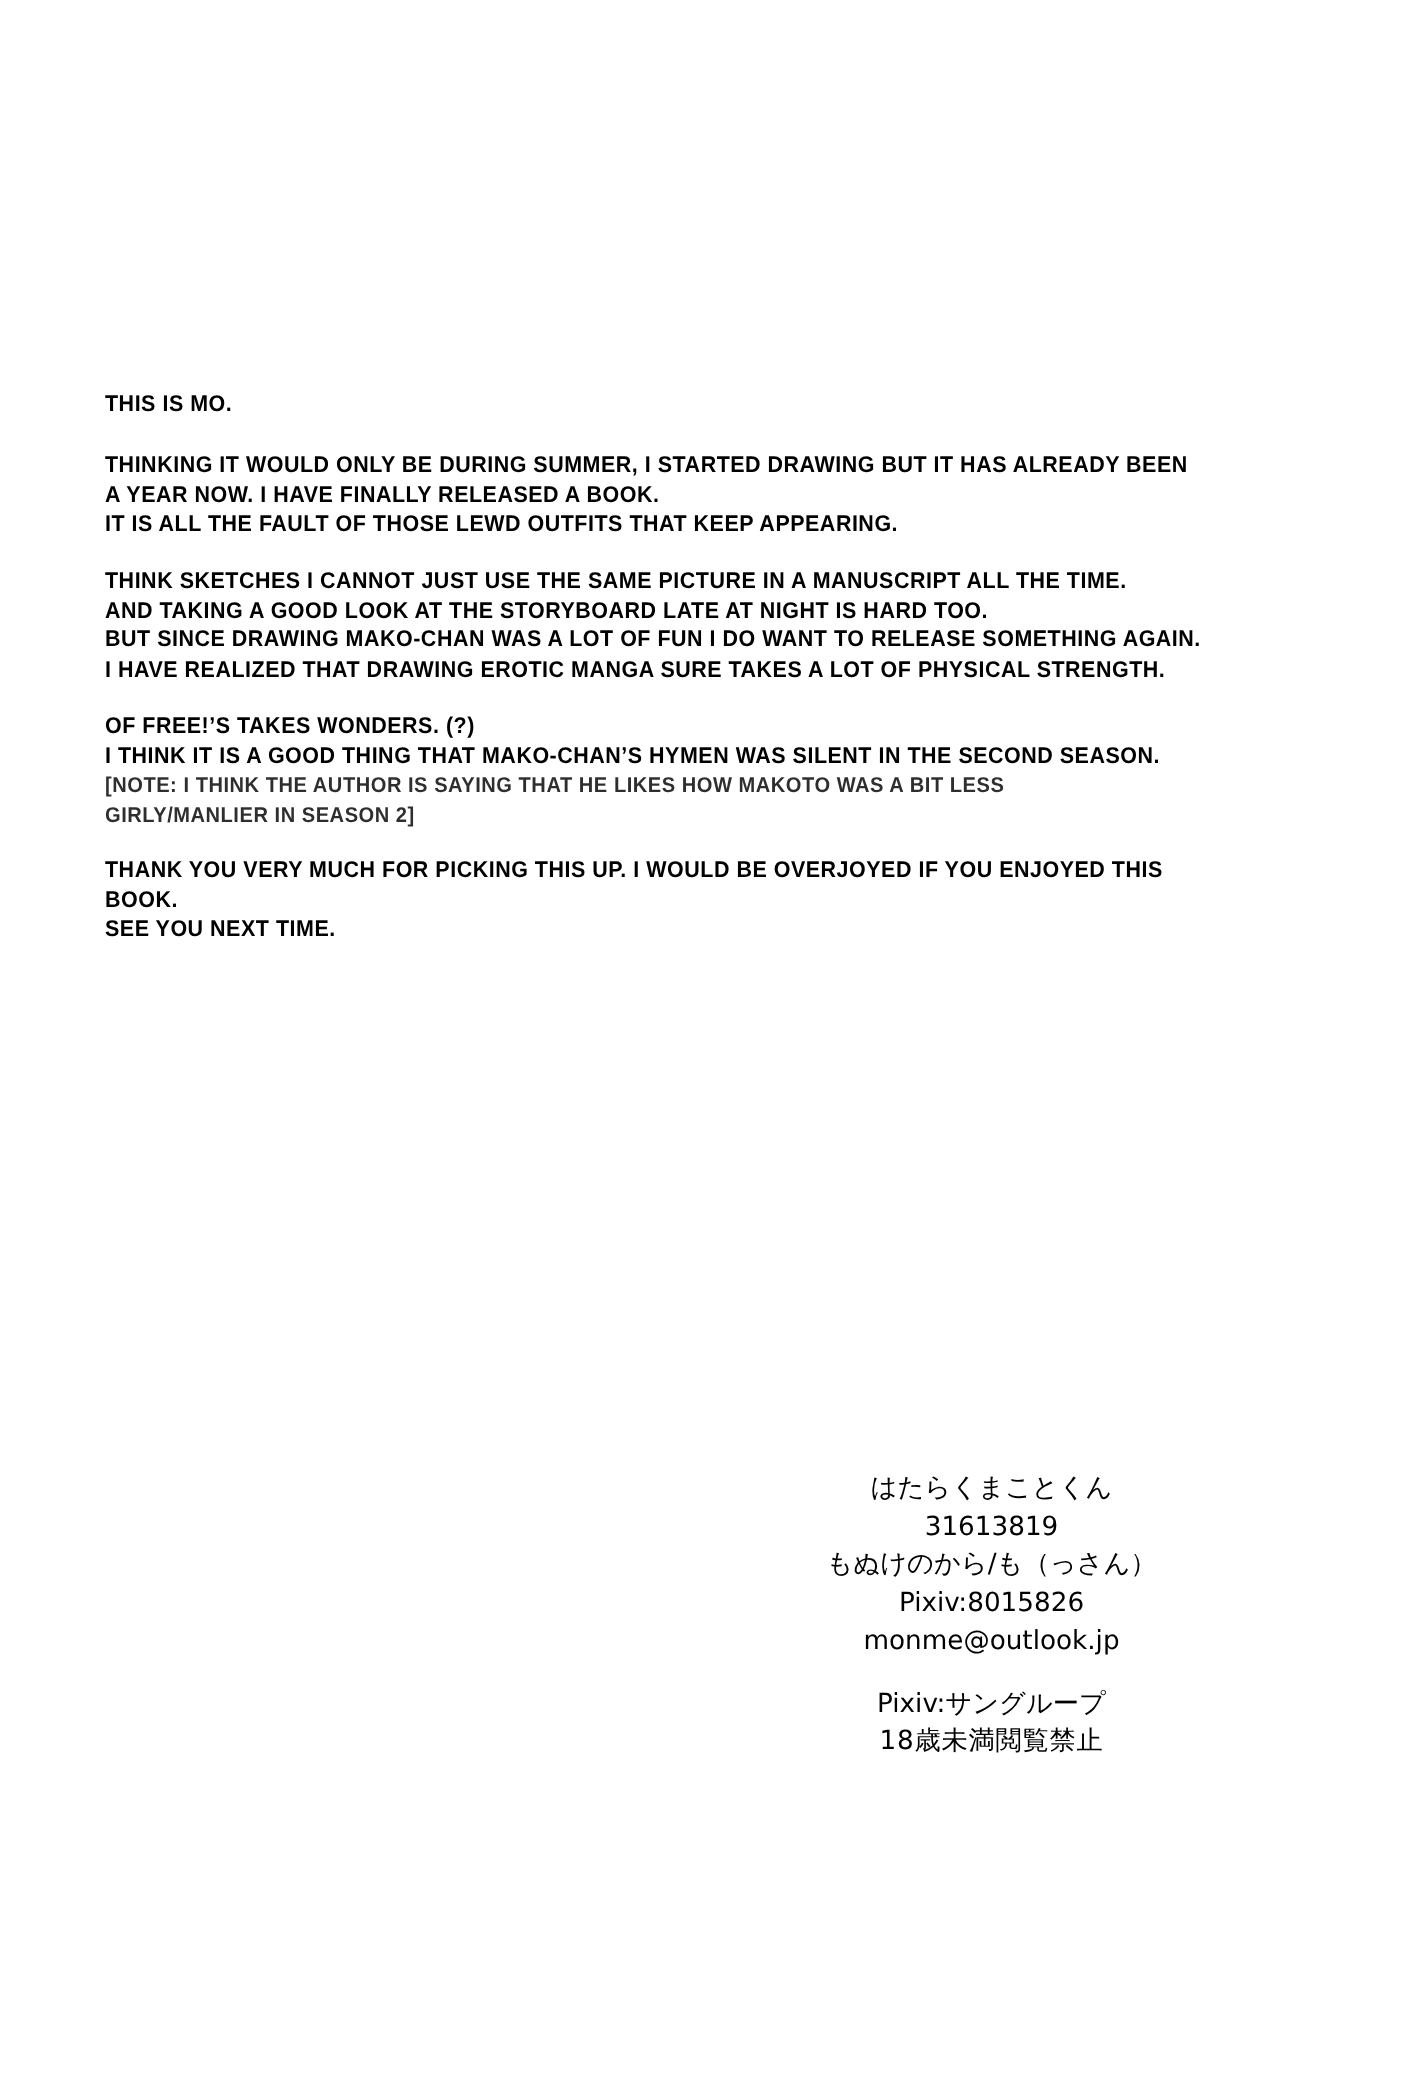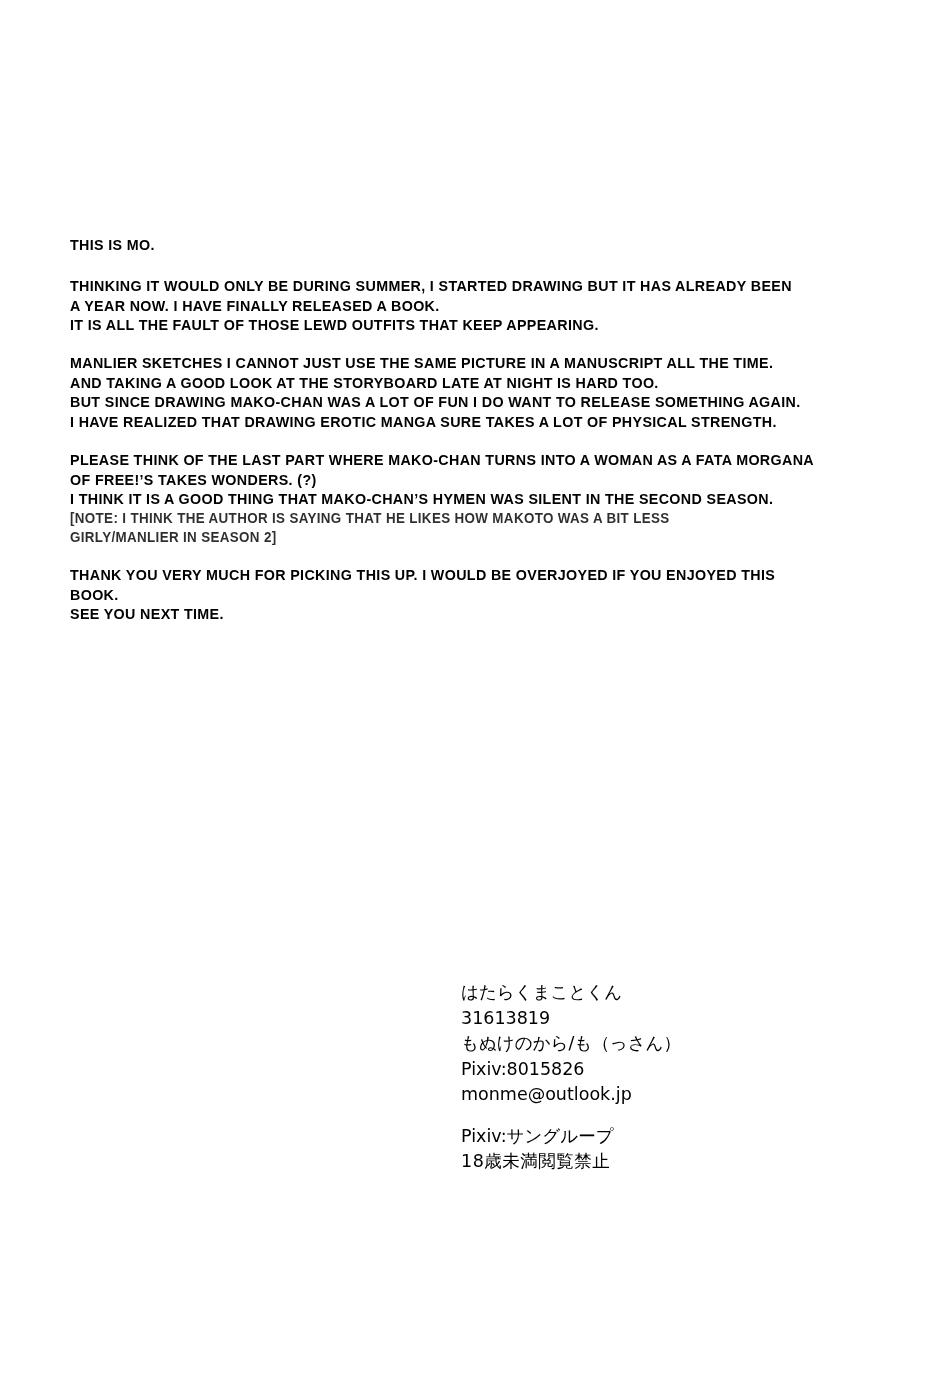--- a/index.html
+++ b/index.html
@@ -19,21 +19,21 @@
   .page {
     position: absolute;
     inset: 0;
     background: #ffffff;
   }
 
   
   .afterword {
     position: absolute;
     left: 70px;
-    top: 235px;
+    top: 260px;
     width: 790px;
   }
 
   .para {
     margin: 0 0 22px 0;
     font-size: 14.3px;
     line-height: 18.6px;
     letter-spacing: 0.35px;
     font-weight: bold;
     font-stretch: condensed;
@@ -52,21 +52,21 @@
     opacity: 0.82;
     font-size: 13.4px;
   }
 
   
   .colophon {
     position: absolute;
     right: 88px;
     top: 980px;
     width: 400px;
-    text-align: left;
+    text-align: center;
     font-family: "DejaVu Sans", sans-serif;
     font-size: 17.5px;
     line-height: 25.5px;
     color: #000;
   }
   .colophon .cline { display: block; white-space: pre; }
   .colophon .gap { display: block; height: 16px; }
   .colophon .bold { font-weight: normal; letter-spacing: 0.5px; }
   .colophon .jp { font-family: "DejaVu Sans", sans-serif; }
 </style>
@@ -81,28 +81,27 @@
       <span class="line">THIS IS MO.</span>
     </p>
 
     <p class="para">
       <span class="line">THINKING IT WOULD ONLY BE DURING SUMMER, I STARTED DRAWING BUT IT HAS ALREADY BEEN</span>
       <span class="line">A YEAR NOW. I HAVE FINALLY RELEASED A BOOK.</span>
       <span class="line">IT IS ALL THE FAULT OF THOSE LEWD OUTFITS THAT KEEP APPEARING.</span>
     </p>
 
     <p class="para">
-      <span class="line">MANLIER SKETCHES I CANNOT JUST USE THE SAME PICTURE IN A MANUSCRIPT ALL THE TIME.</span>
+      <span class="line">THINK SKETCHES I CANNOT JUST USE THE SAME PICTURE IN A MANUSCRIPT ALL THE TIME.</span>
       <span class="line">AND TAKING A GOOD LOOK AT THE STORYBOARD LATE AT NIGHT IS HARD TOO.</span>
       <span class="line">BUT SINCE DRAWING MAKO-CHAN WAS A LOT OF FUN I DO WANT TO RELEASE SOMETHING AGAIN.</span>
       <span class="line">I HAVE REALIZED THAT DRAWING EROTIC MANGA SURE TAKES A LOT OF PHYSICAL STRENGTH.</span>
     </p>
 
     <p class="para">
-      <span class="line">PLEASE THINK OF THE LAST PART WHERE MAKO-CHAN TURNS INTO A WOMAN AS A FATA MORGANA</span>
       <span class="line">OF FREE!’S TAKES WONDERS. (?)</span>
       <span class="line">I THINK IT IS A GOOD THING THAT MAKO-CHAN’S HYMEN WAS SILENT IN THE SECOND SEASON.</span>
       <span class="line note">[NOTE: I THINK THE AUTHOR IS SAYING THAT HE LIKES HOW MAKOTO WAS A BIT LESS</span>
       <span class="line note">GIRLY/MANLIER IN SEASON 2]</span>
     </p>
 
     <p class="para">
       <span class="line">THANK YOU VERY MUCH FOR PICKING THIS UP. I WOULD BE OVERJOYED IF YOU ENJOYED THIS</span>
       <span class="line">BOOK.</span>
       <span class="line">SEE YOU NEXT TIME.</span>

